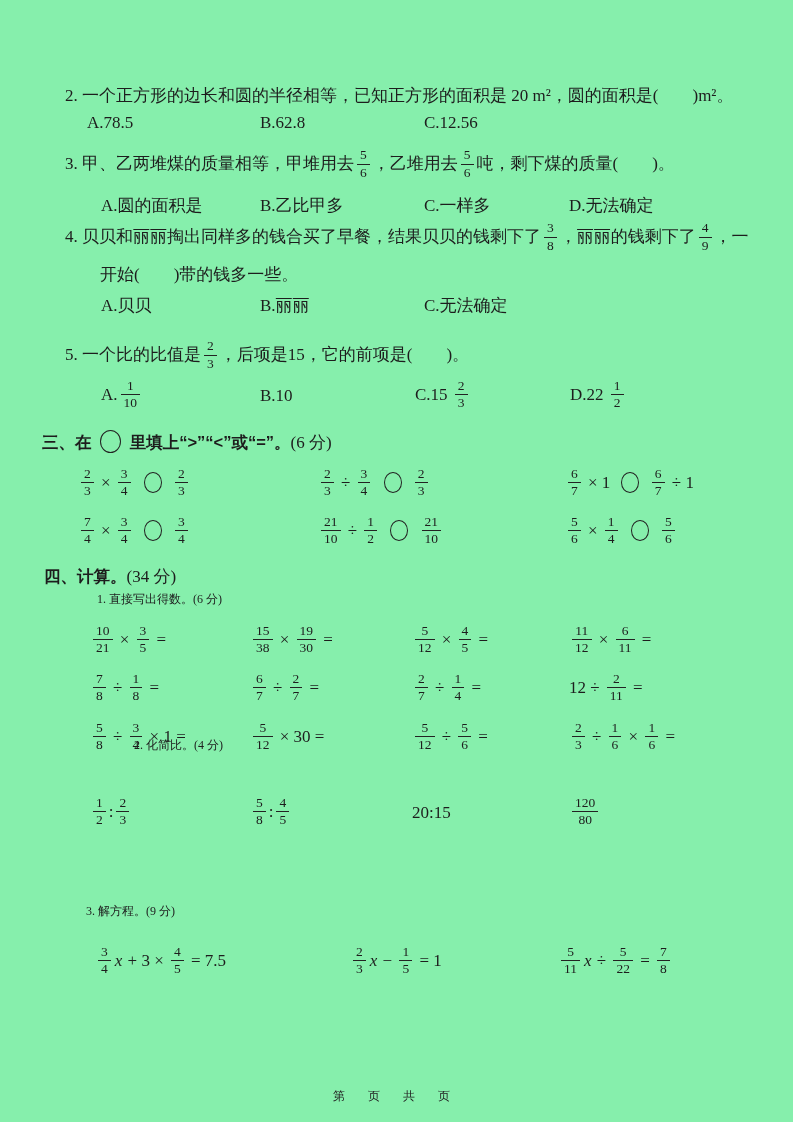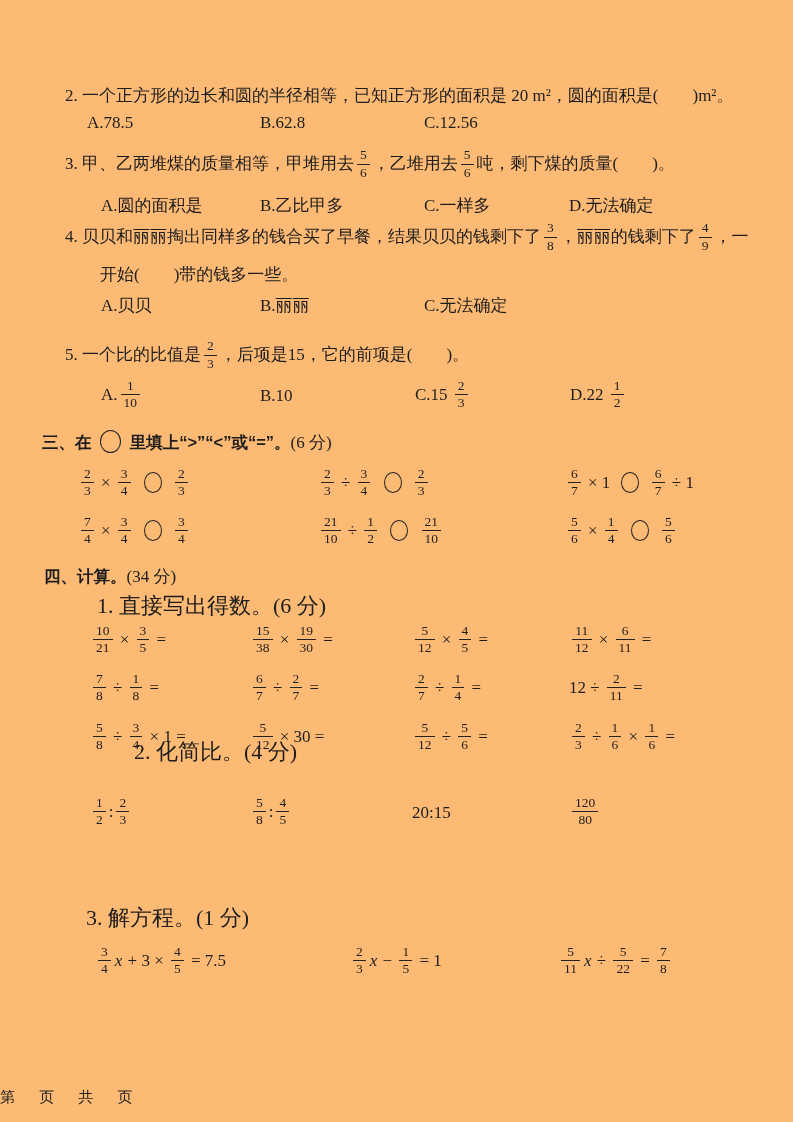--- a/index.html
+++ b/index.html
@@ -1,17 +1,17 @@
 <!DOCTYPE html>
 <html><head>
 <meta charset="utf-8">
 <style>
   html,body { margin:0; padding:0; background:#ffffff; }
   .page {
-    position:relative; width:793px; height:1122px; background:#fdba74;
+    position:relative; width:793px; height:1122px; background:#86efac;
     font-family:"Liberation Serif","DejaVu Serif",serif;
     font-size:17px; color:#1d1d1d; overflow:hidden;
   }
   .abs { position:absolute; }
   .tline { line-height:20px; white-space:nowrap; }
   .mline { line-height:30px; white-space:nowrap; }
   
   .frac { display:inline-block; text-align:center; vertical-align:middle; margin:0 3px; position:relative; top:-2px; }
   .frac .num, .frac .den { display:block; font-size:13.5px; line-height:1; padding:1px 3px; }
   .frac .num { border-bottom:1.2px solid #222; padding-bottom:2px; }
@@ -21,24 +21,24 @@
   .sec-head .circle { width:19px; height:21px; margin:0 4px; }
   .var { font-style:italic; padding:0 1px; }
   
   .opts { display:flex; white-space:nowrap; }
   .opts > span { display:block; }
   
   .row { display:flex; align-items:center; height:38px; white-space:nowrap; }
   .row > span { display:block; }
   .sec-head { font-family:"Liberation Sans","DejaVu Sans",sans-serif; font-weight:700; font-size:16.5px; white-space:nowrap; }
   .sec-head .score { font-family:Liberation Serif, serif; font-weight:400; font-size:17px; }
-  .sub-head { font-size:22px; white-space:nowrap; }
-  .footer { position:absolute; left:0; width:100%; 
-            font-family:Liberation Sans, sans-serif;
-            font-size:15px; letter-spacing:10px; color:#222; }
+  .sub-head { font-size:12px; white-space:nowrap; }
+  .footer { position:absolute; left:0; width:100%; text-align:center;
+            font-family:Liberation Serif, serif;
+            font-size:12px; letter-spacing:10px; color:#222; }
 </style>
 </head>
 <body>
 
 <div class="page">
 
   <div class="abs tline" style="top:86px; left:65px;">2. 一个正方形的边长和圆的半径相等，已知正方形的面积是 20 m²，圆的面积是(　　)m²。</div>
   <div class="abs opts" style="top:113px; left:87px;">
     <span style="width:173px">A.78.5</span>
     <span style="width:164px">B.62.8</span>
@@ -109,21 +109,21 @@
   </div>
 
   <div class="abs sub-head" style="top:737px; left:86px;margin-left:48px;">2. 化简比。(4 分)</div>
   <div class="abs row" style="top:794px; left:90px;">
     <span style="width:160px"><span class="frac"><span class="num">1</span><span class="den">2</span></span>:<span class="frac"><span class="num">2</span><span class="den">3</span></span></span>
     <span style="width:162px"><span class="frac"><span class="num">5</span><span class="den">8</span></span>:<span class="frac"><span class="num">4</span><span class="den">5</span></span></span>
     <span style="width:157px">20:15</span>
     <span><span class="frac"><span class="num">120</span><span class="den">80</span></span></span>
   </div>
 
-  <div class="abs sub-head" style="top:903px; left:86px;">3. 解方程。(1 分)</div>
+  <div class="abs sub-head" style="top:903px; left:86px;">3. 解方程。(9 分)</div>
   <div class="abs row" style="top:943px; left:95px;">
     <span style="width:255px"><span class="frac"><span class="num">3</span><span class="den">4</span></span><span class="var">x</span> + 3 × <span class="frac"><span class="num">4</span><span class="den">5</span></span> = 7.5</span>
     <span style="width:208px"><span class="frac"><span class="num">2</span><span class="den">3</span></span><span class="var">x</span> − <span class="frac"><span class="num">1</span><span class="den">5</span></span> = 1</span>
     <span><span class="frac"><span class="num">5</span><span class="den">11</span></span><span class="var">x</span> ÷ <span class="frac"><span class="num">5</span><span class="den">22</span></span> = <span class="frac"><span class="num">7</span><span class="den">8</span></span></span>
   </div>
 
   <div class="footer" style="top:1088px;">第 页 共 页</div>
 
 </div>
 

